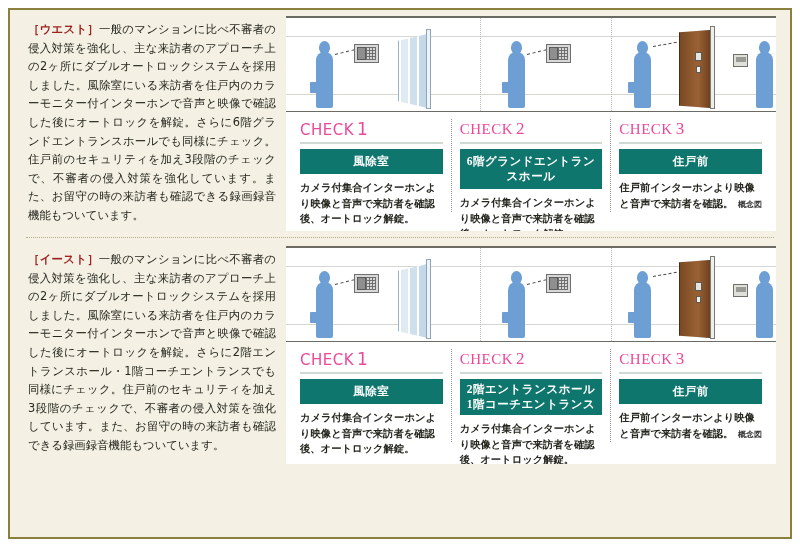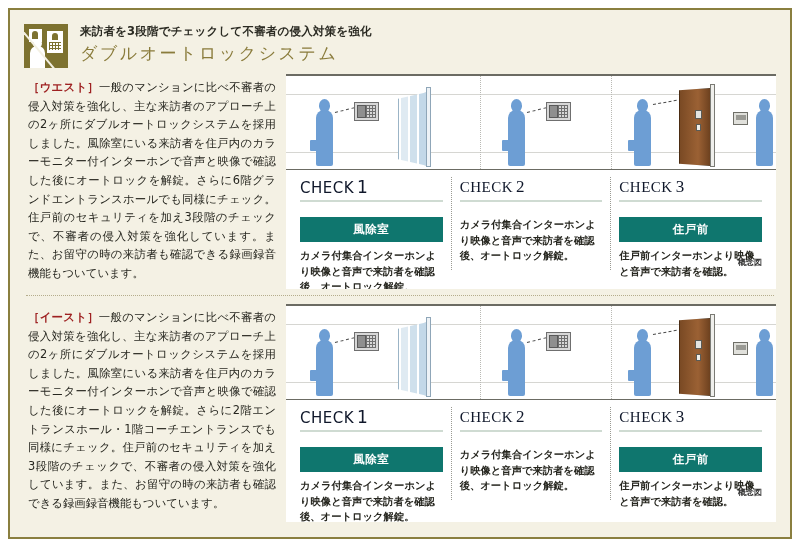--- a/index.html
+++ b/index.html
@@ -218,23 +218,23 @@
     background:#9a9a94; display:block;
   }
 
   
   .checks { display: flex; padding: 7px 6px 0 6px; height: 100px; }
   .check {
     flex: 1; padding: 0 8px; position: relative;
   }
   .check + .check { border-left: 1px dotted #9a9a92; font-family: Liberation Serif, serif; }
   .check-title {
-    font-size: 15px; color: #0f172a; letter-spacing: 0.5px;
+    font-size: 15px; color: #ec4899; letter-spacing: 0.5px;
     padding-bottom: 3px; border-bottom: 2px solid #cfdbd2;
-    margin-bottom: 15px; white-space: nowrap;
+    margin-bottom: 5px; white-space: nowrap;
   }
   .check-title .num { font-size: 17px; margin-left: 3px; }
   .banner {
     background: #0f766e; color: #ffffff;
     text-align: center; font-size: 11.5px; font-weight: bold;
     padding: 5px 2px; line-height: 15px;
     letter-spacing: 0.5px;
   }
   .banner.two-line { padding: 3px 2px; }
   .check-desc {
@@ -245,39 +245,20 @@
     position: absolute; right: 8px; bottom: 2px;
     font-size: 8px; color: #333; font-weight: bold;
   }
 </style>
 </head>
 <body>
 
 <div id="page">
 <div id="inner">
 
-  <div class="header">
-    <div class="hdr-icon">
-      <div class="sq-a">
-            <i></i>
-          </div>
-      <div class="sq-b">
-            <i></i>
-            <u></u>
-          </div>
-      <div class="person">
-            <b></b>
-          </div>
-      <div class="slash"></div>
-    </div>
-    <div class="hdr-text">
-      <div class="hdr-sub">来訪者を3段階でチェックして不審者の侵入対策を強化</div>
-      <div class="hdr-title">ダブルオートロックシステム</div>
-    </div>
-  </div>
 
   <div class="section west">
 
     <div class="desc">
       <span class="tag">［ウエスト］</span><span>一般のマンションに比べ不審者の侵入対策を強化し、主な来訪者のアプローチ上の2ヶ所にダブルオートロックシステムを採用しました。風除室にいる来訪者を住戸内のカラーモニター付インターホンで音声と映像で確認した後にオートロックを解錠。さらに6階グランドエントランスホールでも同様にチェック。住戸前のセキュリティを加え3段階のチェックで、不審者の侵入対策を強化しています。また、お留守の時の来訪者も確認できる録画録音機能もついています。</span>
     </div>
 
     <div class="card">
 
       <div class="illus">
@@ -327,20 +308,21 @@
       </div>
 
       <div class="checks">
         <div class="check">
           <div class="check-title"><span>CHECK</span><span class="num">1</span></div>
           <div class="banner">風除室</div>
           <div class="check-desc">カメラ付集合インターホンより映像と音声で来訪者を確認後、オートロック解錠。</div>
         </div>
         <div class="check">
           <div class="check-title"><span>CHECK</span><span class="num">2</span></div>
+          <div class="banner">6階グランドエントランスホール</div>
           <div class="check-desc">カメラ付集合インターホンより映像と音声で来訪者を確認後、オートロック解錠。</div>
         </div>
         <div class="check">
           <div class="check-title"><span>CHECK</span><span class="num">3</span></div>
           <div class="banner">住戸前</div>
           <div class="check-desc">住戸前インターホンより映像と音声で来訪者を確認。</div>
           <div class="note">概念図</div>
         </div>
       </div>
 
@@ -404,20 +386,22 @@
       </div>
 
       <div class="checks">
         <div class="check">
           <div class="check-title"><span>CHECK</span><span class="num">1</span></div>
           <div class="banner">風除室</div>
           <div class="check-desc">カメラ付集合インターホンより映像と音声で来訪者を確認後、オートロック解錠。</div>
         </div>
         <div class="check">
           <div class="check-title"><span>CHECK</span><span class="num">2</span></div>
+          <div class="banner two-line" style="white-space:pre-line">2階エントランスホール
+1階コーチエントランス</div>
           <div class="check-desc">カメラ付集合インターホンより映像と音声で来訪者を確認後、オートロック解錠。</div>
         </div>
         <div class="check">
           <div class="check-title"><span>CHECK</span><span class="num">3</span></div>
           <div class="banner">住戸前</div>
           <div class="check-desc">住戸前インターホンより映像と音声で来訪者を確認。</div>
           <div class="note">概念図</div>
         </div>
       </div>
 

